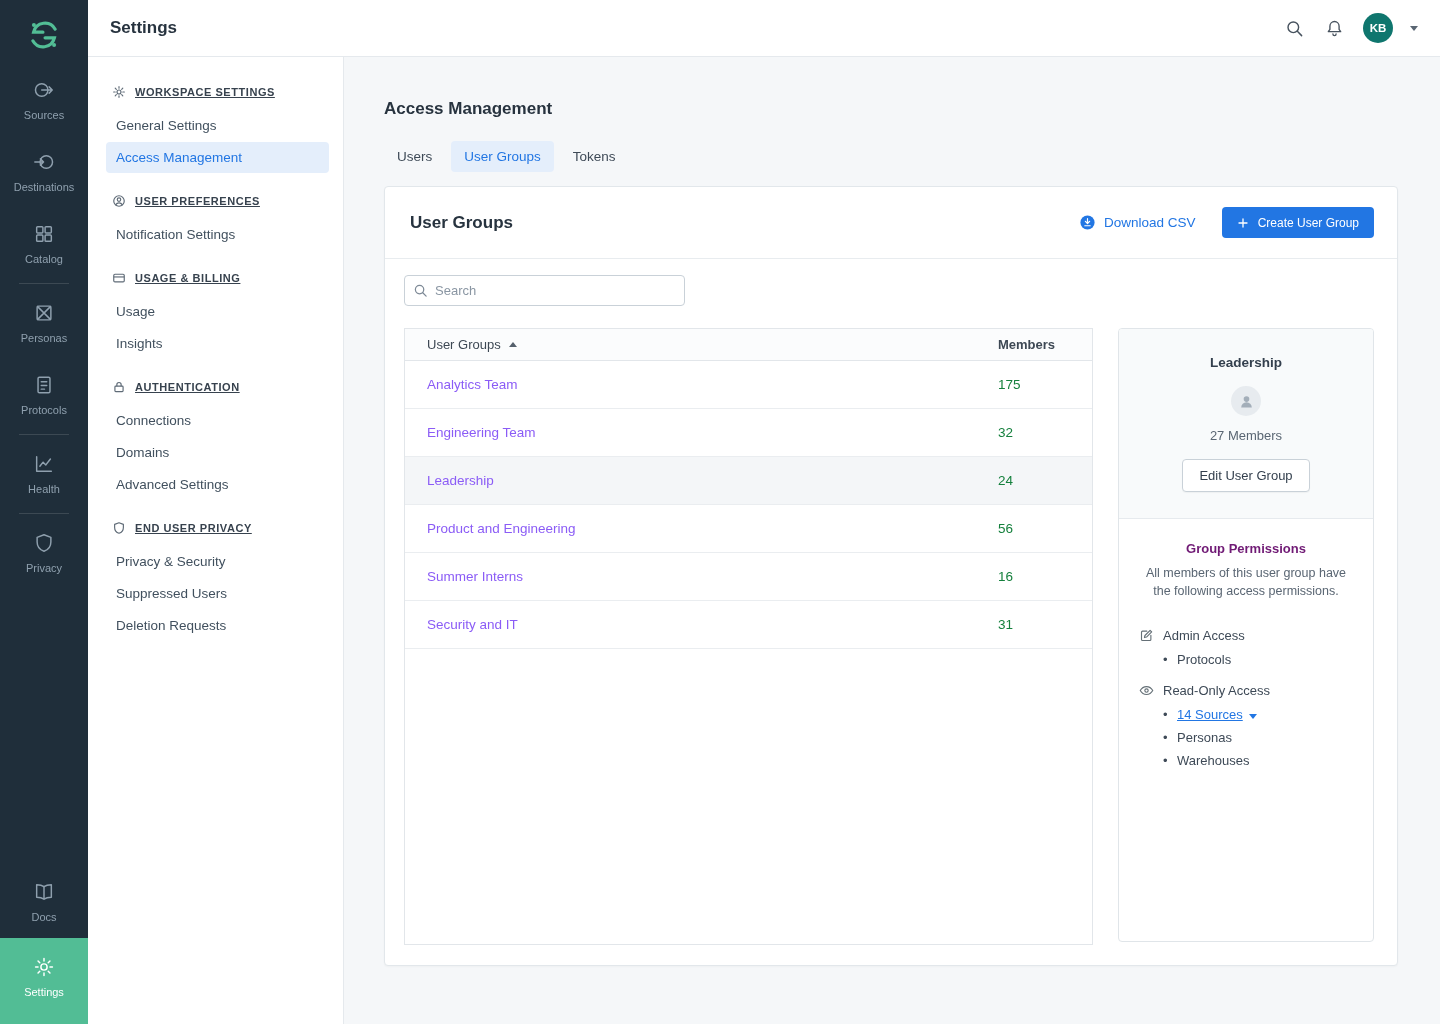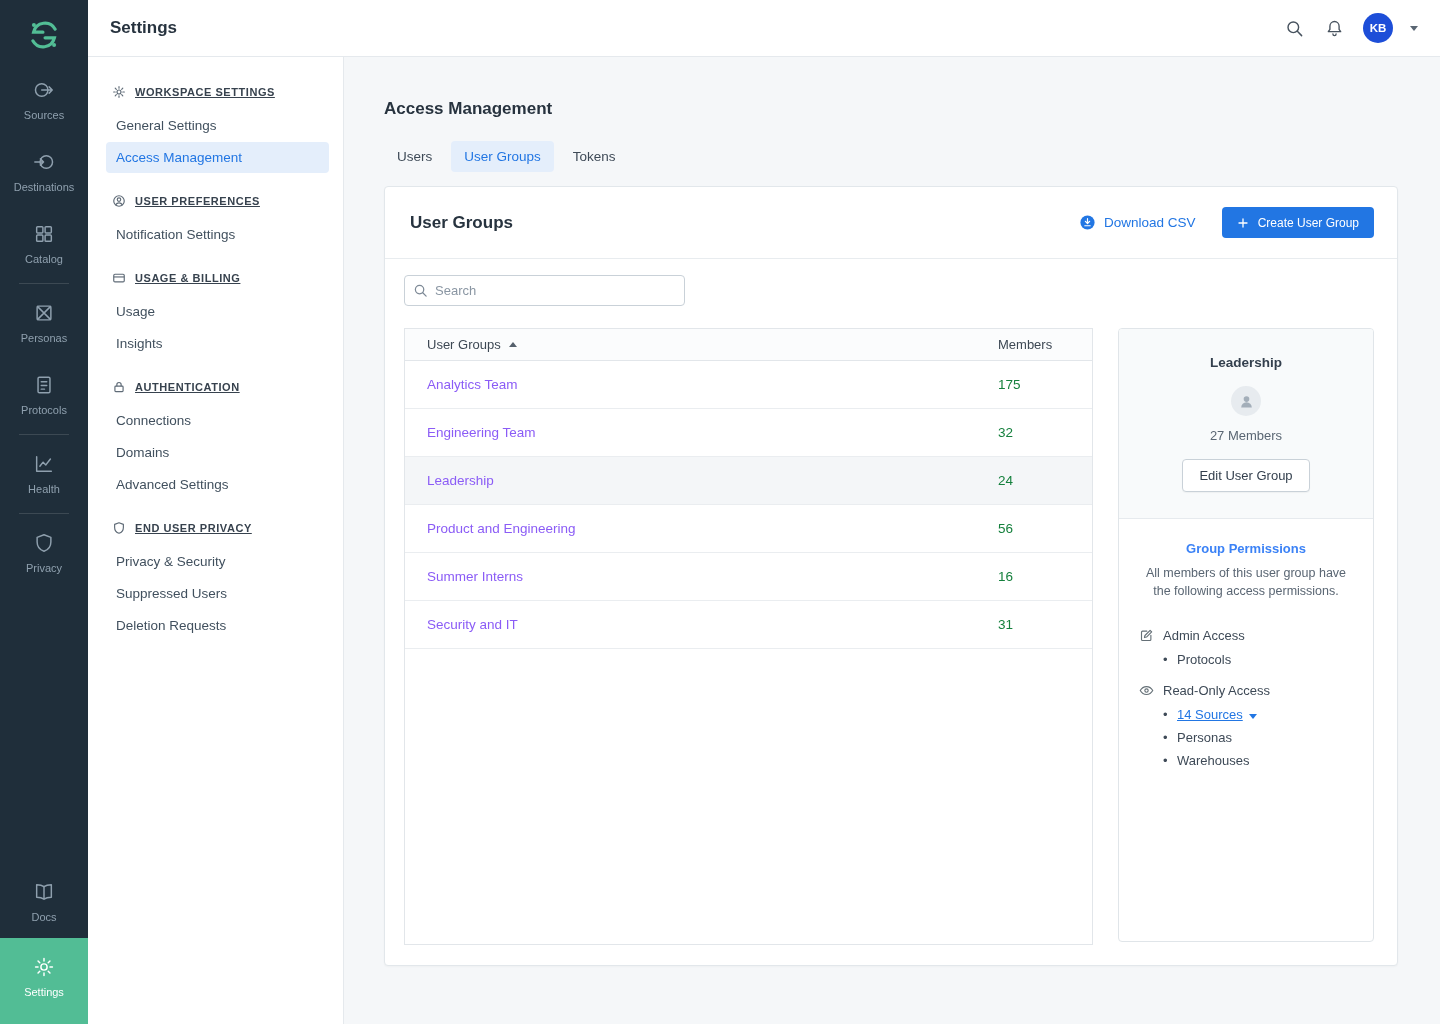--- a/index.html
+++ b/index.html
@@ -17,21 +17,21 @@
   .side-bottom { margin-top:auto; display:flex; flex-direction:column; }
   .side-item.active { background:#52bd95; color:#ffffff; padding:18px 0 26px; }
 
   
   .main-col { flex:1; display:flex; flex-direction:column; min-width:0; }
   .topbar { height:57px; background:#fff; border-bottom:1px solid #e5e9ed; display:flex;
             align-items:center; padding:0 22px; flex-shrink:0; }
   .topbar h1 { font-size:17px; font-weight:700; color:#27333f; }
   .topbar-right { margin-left:auto; display:flex; align-items:center; gap:17px; }
   .icon-btn { background:none; border:none; cursor:pointer; display:flex; padding:2px; color:#47525e; }
-  .avatar { width:30px; height:30px; border-radius:50%; background:#1d4ed8; color:#fff; font-size:11.5px;
+  .avatar { width:30px; height:30px; border-radius:50%; background:#0f766e; color:#fff; font-size:11.5px;
             font-weight:700; display:flex; align-items:center; justify-content:center; cursor:pointer; }
   .caret-down { width:0; height:0; border-left:4px solid transparent; border-right:4px solid transparent;
                 border-top:5px solid #5a6673; cursor:pointer; }
 
   .content-row { flex:1; display:flex; min-height:0; }
 
   
   .settings-nav { width:256px; background:#fff; border-right:1px solid #e5e9ed; padding:24px 0;
                   flex-shrink:0; overflow:hidden; }
   .snav-section { margin-bottom:17px; }
@@ -68,39 +68,39 @@
   .search-input::placeholder { color:#8a96a3; }
 
   .body-cols { display:flex; gap:25px; flex:1; min-height:0; }
   .table { width:689px; border:1px solid #e2e6ea; display:flex; flex-direction:column; height:617px;
            background:#fff; flex-shrink:0; }
   .thead { display:flex; align-items:center; height:32px; padding:0 22px; border-bottom:1px solid #e2e6ea;
            background:#fbfcfd; font-size:13px; color:#3d4854; flex-shrink:0; }
   .th-name { display:flex; align-items:center; gap:8px; cursor:pointer; }
   .sort-caret { width:0; height:0; border-left:4px solid transparent; border-right:4px solid transparent;
                 border-bottom:5px solid #55606c; }
-  .th-members { margin-left:auto; width:72px; }
+  .th-members { margin-left:auto; width:72px;font-weight:bold; }
   .trow { display:flex; align-items:center; height:48px; padding:0 22px; border-bottom:1px solid #eaedf0;
           font-size:13.5px; cursor:pointer; flex-shrink:0; }
   .trow .name { color:#8b5cf6; }
   .trow .members { margin-left:auto; width:72px; color:#15803d; }
   .trow.selected { background:#f4f6f8; }
 
   .detail { flex:1; border:1px solid #e0e5e9; border-radius:4px; height:614px; background:#fff;
             display:flex; flex-direction:column; overflow:hidden; }
   .detail-top { background:#f8fafb; border-bottom:1px solid #e6eaee; padding:26px 16px; text-align:center; }
   .detail-name { font-size:13.5px; font-weight:700; color:#333f4d; margin-bottom:16px; }
   .detail-avatar { width:30px; height:30px; border-radius:50%; background:#e7ebef; margin:0 auto 12px;
                    display:flex; align-items:center; justify-content:center; }
   .detail-members { font-size:13px; color:#5a6673; margin-bottom:16px; }
   .secondary-btn { background:#fff; border:1px solid #c9d1d8; border-radius:4px; padding:8px 16px;
                    font-size:13px; color:#333f4d; font-family:inherit; cursor:pointer;
                    box-shadow:0 1px 1px rgba(0,0,0,.04); }
   .detail-bottom { padding:22px 20px; }
-  .perm-title { font-size:13px; font-weight:700; color:#3b82f6; text-align:center; margin-bottom:8px; }
+  .perm-title { font-size:13px; font-weight:700; color:#701a75; text-align:center; margin-bottom:8px; }
   .perm-desc { font-size:12.5px; color:#5a6673; text-align:center; line-height:1.45; margin-bottom:28px;
                padding:0 4px; }
   .perm-row { display:flex; align-items:center; gap:9px; font-size:13px; color:#3e4a57; margin-bottom:9px; }
   .perm-row svg { color:#657077; flex-shrink:0; }
   .perm-list { list-style:none; margin:0 0 16px; padding:0 0 0 24px; }
   .perm-list li { position:relative; padding-left:14px; font-size:13px; color:#3e4a57; margin-bottom:8px; }
   .perm-list li::before { content:"\2022"; position:absolute; left:0; color:#3e4a57; }
   .link { color:#2276e3; text-decoration:underline; cursor:pointer; }
   .link-caret { display:inline-block; width:0; height:0; border-left:4px solid transparent;
                 border-right:4px solid transparent; border-top:5px solid #2276e3; margin-left:6px;

